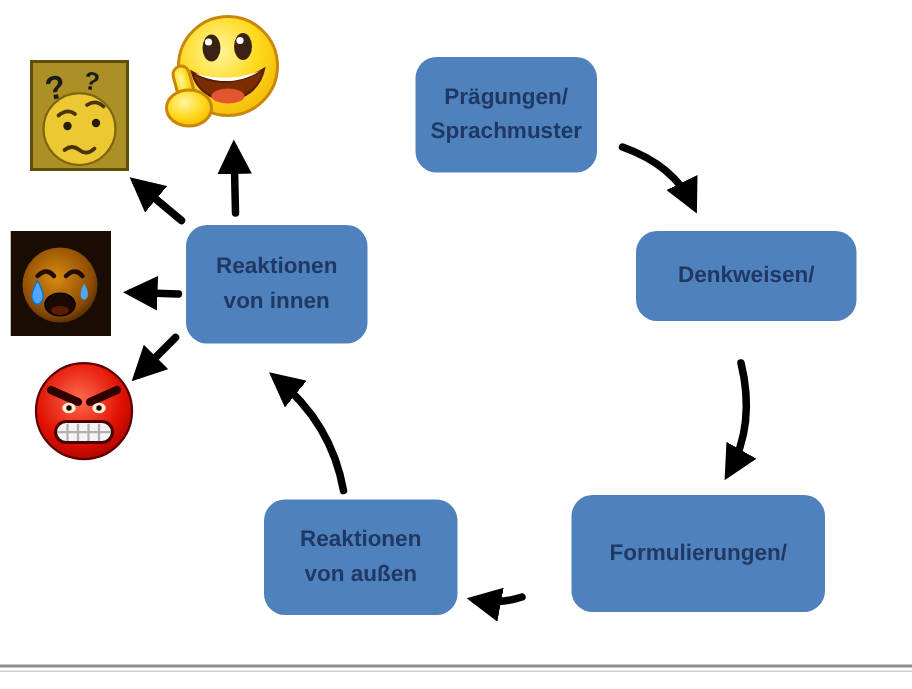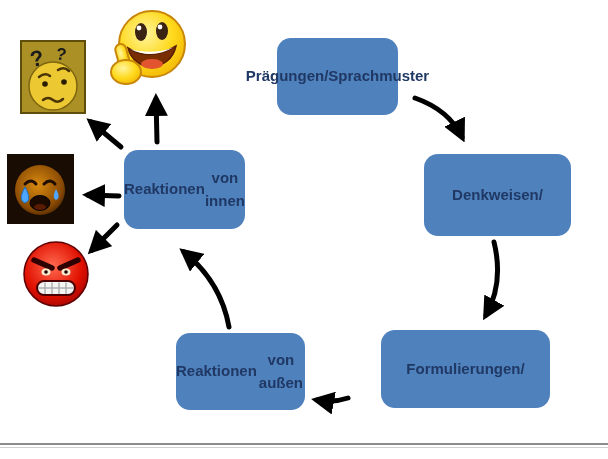--- a/index.html
+++ b/index.html
@@ -9,25 +9,25 @@
     background:#ffffff; overflow:hidden;
     font-family:"Liberation Sans", sans-serif;
   }
   .arrows { position:absolute; left:0; top:0; width:608px; height:459px; pointer-events:none; }
   .arrows path.conn { fill:none; stroke:var(--arrow,#000); stroke-width:5; stroke-linecap:round; }
   .node {
     position:absolute;
     background:var(--box-fill,#4f81bd);
     color:var(--box-text,#1f3864);
     border-radius:14px;
-    display:flex; flex-direction:row; align-items:center; justify-content:center;
+    display:flex; flex-direction:column; align-items:center; justify-content:center;
     font-weight:bold; font-size:15px; line-height:1.5; text-align:center;
   }
   .node-praegungen      { left:277px; top:38px;  width:121px; height:77px; }
-  .node-denkweisen      { left:424px; top:154px; width:147px; height:82px; }
+  .node-denkweisen      { left:424px; top:154px; width:147px; height:60px; }
   .node-formulierungen  { left:351px; top:330px; width:169px; height:78px;margin-left:30px; }
   .node-aussen          { left:176px; top:333px; width:129px; height:77px; }
   .node-innen           { left:124px; top:150px; width:121px; height:79px; }
   .icon { position:absolute; }
   .icon svg { width:100%; height:100%; display:block; }
   .icon-thumbsup { left:110px; top:6px;   width:78px; height:84px; }
   .icon-confused { left:20px;  top:40px;  width:66px; height:74px; }
   .icon-crying   { left:7px;   top:154px; width:67px; height:70px; }
   .icon-angry    { left:21px;  top:238px; width:70px; height:72px; }
   .footer-line  { position:absolute; left:0; top:443px; width:608px; height:2px; background:#8c8c8c; }

